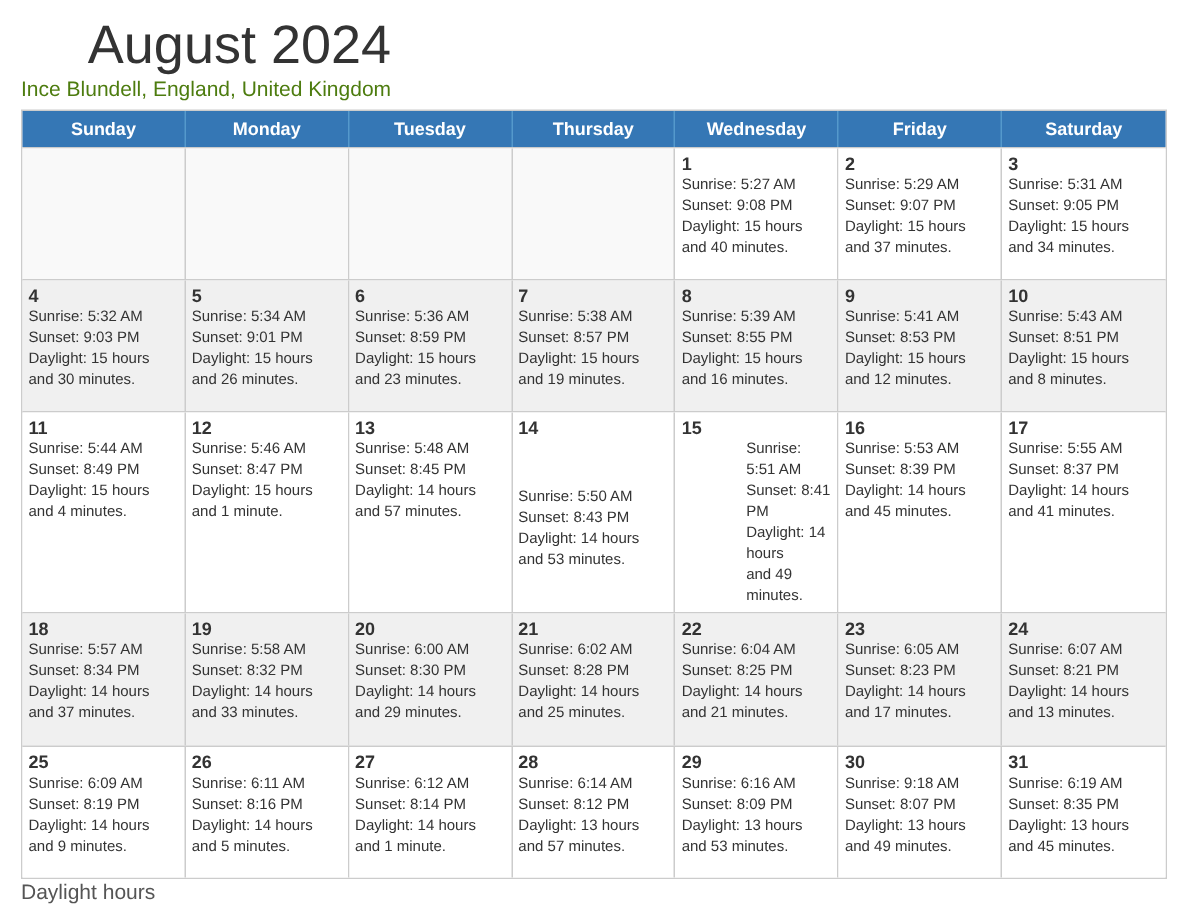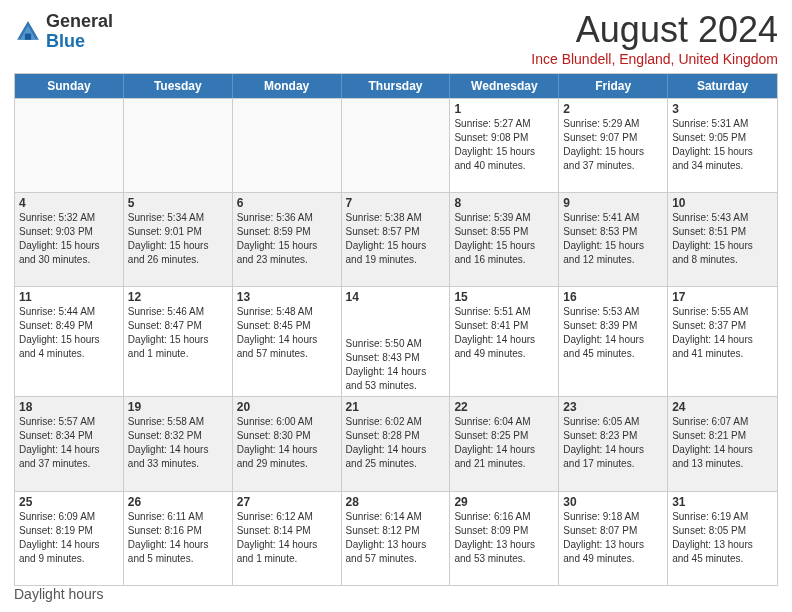--- a/index.html
+++ b/index.html
@@ -44,21 +44,21 @@
       text-align: right;
     }
     .month-title {
       font-size: 36px;
       font-weight: normal;
       color: #333;
       line-height: 1.1;
     }
     .subtitle {
       font-size: 14px;
-      color: #b91c1c;
+      color: #4d7c0f;
       margin-top: 1px;
     }
     .calendar {
       flex: 1;
       display: flex;
       flex-direction: column;
       border: 1px solid #ccc;
       margin-top: 4px;
     }
     .cal-header {
@@ -114,42 +114,31 @@
       color: #555;
       text-align: left;
       margin-top: 0;
     }
   </style>
 </head>
 <body>
 
 <div class="page">
   <div class="header-row">
-    <div class="logo">
-      <svg class="logo-icon" viewBox="0 0 36 36">
-        <polygon points="18,4 32,28 4,28" fill="#3577b5"></polygon>
-        <polygon points="18,10 28,28 8,28" fill="#5599cc"></polygon>
-        <rect x="14" y="20" width="8" height="8" fill="#1a5a9a"></rect>
-      </svg>
-      <div class="logo-text">
-        <span class="logo-general">General</span><br>
-        <span class="logo-blue">Blue</span>
-      </div>
-    </div>
     <div class="title-block">
       <div class="month-title">August 2024</div>
       <div class="subtitle">Ince Blundell, England, United Kingdom</div>
     </div>
   </div>
 
   <div class="calendar">
     <div class="cal-header">
       <div class="cal-header-cell">Sunday</div>
+      <div class="cal-header-cell">Monday</div>
       <div class="cal-header-cell">Tuesday</div>
-      <div class="cal-header-cell">Monday</div>
       <div class="cal-header-cell">Thursday</div>
       <div class="cal-header-cell">Wednesday</div>
       <div class="cal-header-cell">Friday</div>
       <div class="cal-header-cell">Saturday</div>
     </div>
     <div class="cal-body" id="cal-body">
     <div class="cal-row">
           <div class="cal-cell empty"></div>
           <div class="cal-cell empty"></div>
           <div class="cal-cell empty"></div>
@@ -251,21 +240,21 @@
           </div>
           <div class="cal-cell">
             <div class="day-number">14</div>
             <div class="cell-info" style="white-space: pre-line; margin-top: 33px;">Sunrise: 5:50 AM
 Sunset: 8:43 PM
 Daylight: 14 hours
 and 53 minutes.</div>
           </div>
           <div class="cal-cell">
             <div class="day-number">15</div>
-            <div class="cell-info" style="white-space: pre-line;">Sunrise: 5:51 AM
+            <div class="cell-info" style="white-space: pre-line; margin-left: 43px;">Sunrise: 5:51 AM
 Sunset: 8:41 PM
 Daylight: 14 hours
 and 49 minutes.</div>
           </div>
           <div class="cal-cell">
             <div class="day-number">16</div>
             <div class="cell-info" style="white-space: pre-line;">Sunrise: 5:53 AM
 Sunset: 8:39 PM
 Daylight: 14 hours
 and 45 minutes.</div>
@@ -368,21 +357,21 @@
           <div class="cal-cell">
             <div class="day-number">30</div>
             <div class="cell-info" style="white-space: pre-line;">Sunrise: 9:18 AM
 Sunset: 8:07 PM
 Daylight: 13 hours
 and 49 minutes.</div>
           </div>
           <div class="cal-cell">
             <div class="day-number">31</div>
             <div class="cell-info" style="white-space: pre-line;">Sunrise: 6:19 AM
-Sunset: 8:05 PM
+Sunset: 8:35 PM
 Daylight: 13 hours
 and 45 minutes.</div>
           </div>
         </div>
       </div>
   </div>
 
   <div class="footer-note">Daylight hours</div>
 </div>
 

